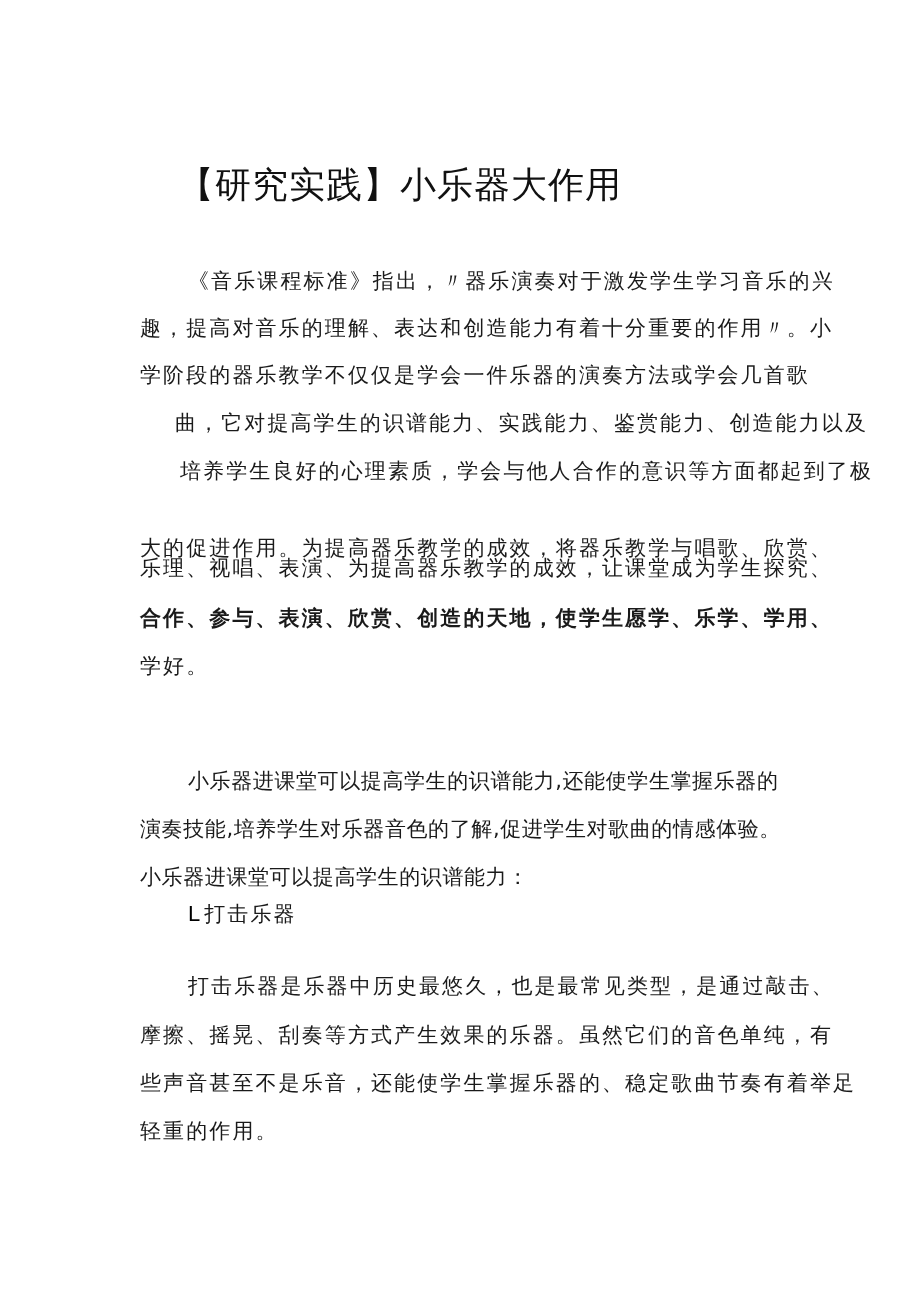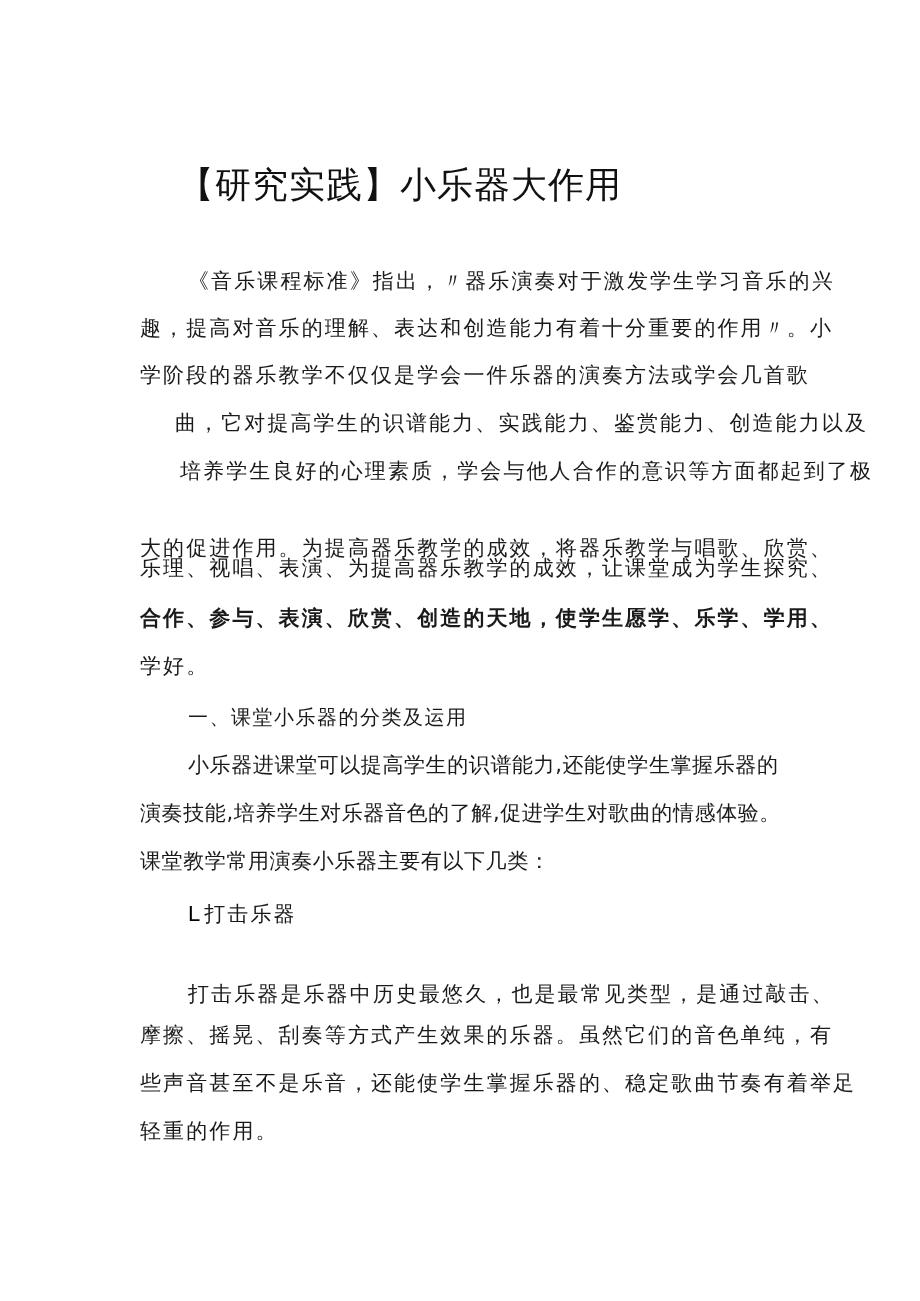--- a/index.html
+++ b/index.html
@@ -35,21 +35,21 @@
     .line {
       position: absolute;
       left: 140px;
       white-space: nowrap;
       font-size: 21px;
       line-height: 30px;
       letter-spacing: 2.1px;
       color: #1a1a1a;
     }
     .indent { left: 188px; }
-    .tight { letter-spacing: 0.6px; }
+    .tight { letter-spacing: 0.6px; margin-top: 16px; }
     .heading { font-size: 20px; letter-spacing: 1.5px; }
     .list-marker { font-family: "Liberation Sans", sans-serif; font-size: 22px; letter-spacing: 0; margin-right: 4px; color: #000; }
   </style>
 </head>
 <body>
 
 <div class="page">
 
   <div class="title">【研究实践】小乐器大作用</div>
 
@@ -58,32 +58,31 @@
     <div class="line" style="top:313px;">趣，提高对音乐的理解、表达和创造能力有着十分重要的作用〃。小</div>
     <div class="line" style="top:360px;text-align:center;">学阶段的器乐教学不仅仅是学会一件乐器的演奏方法或学会几首歌</div>
     <div class="line" style="top:408px;margin-left:35px;">曲，它对提高学生的识谱能力、实践能力、鉴赏能力、创造能力以及</div>
     <div class="line" style="top:456px;margin-left:40px;">培养学生良好的心理素质，学会与他人合作的意识等方面都起到了极</div>
     <div class="line" style="top:505px;margin-top:28px;">大的促进作用。为提高器乐教学的成效，将器乐教学与唱歌、欣赏、</div>
     <div class="line" style="top:553px;">乐理、视唱、表演、为提高器乐教学的成效，让课堂成为学生探究、</div>
     <div class="line" style="top:603px;font-weight:bold;">合作、参与、表演、欣赏、创造的天地，使学生愿学、乐学、学用、</div>
     <div class="line" style="top:651px;">学好。</div>
   </div>
 
-  <div class="line indent heading" style="top:702px;">一、课堂小乐器的分类及运用</div>
 
   <div>
     <div class="line indent tight" style="top:750px;">小乐器进课堂可以提高学生的识谱能力,还能使学生掌握乐器的</div>
     <div class="line tight" style="top:798px;">演奏技能,培养学生对乐器音色的了解,促进学生对歌曲的情感体验。</div>
-    <div class="line tight" style="top:846px;">课堂教学常用演奏小乐器主要有以下几类：</div>
+    <div class="line tight" style="top:846px;">小乐器进课堂可以提高学生的识谱能力：</div>
   </div>
 
   <div class="line indent" style="top:899px;">
     <span class="list-marker">L</span><span>打击乐器</span>
   </div>
 
   <div>
-    <div class="line indent" style="top:971px;margin-top:8px;">打击乐器是乐器中历史最悠久，也是最常见类型，是通过敲击、</div>
+    <div class="line indent" style="top:971px;">打击乐器是乐器中历史最悠久，也是最常见类型，是通过敲击、</div>
     <div class="line" style="top:1020px;">摩擦、摇晃、刮奏等方式产生效果的乐器。虽然它们的音色单纯，有</div>
     <div class="line" style="top:1068px;">些声音甚至不是乐音，还能使学生掌握乐器的、稳定歌曲节奏有着举足</div>
     <div class="line" style="top:1116px;">轻重的作用。</div>
   </div>
 
 </div>
 
 </body></html>

